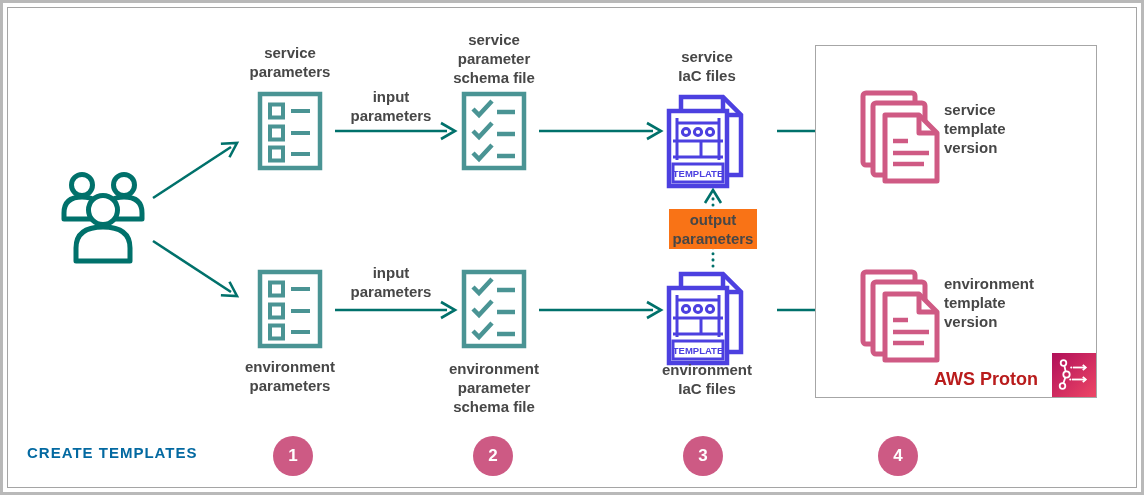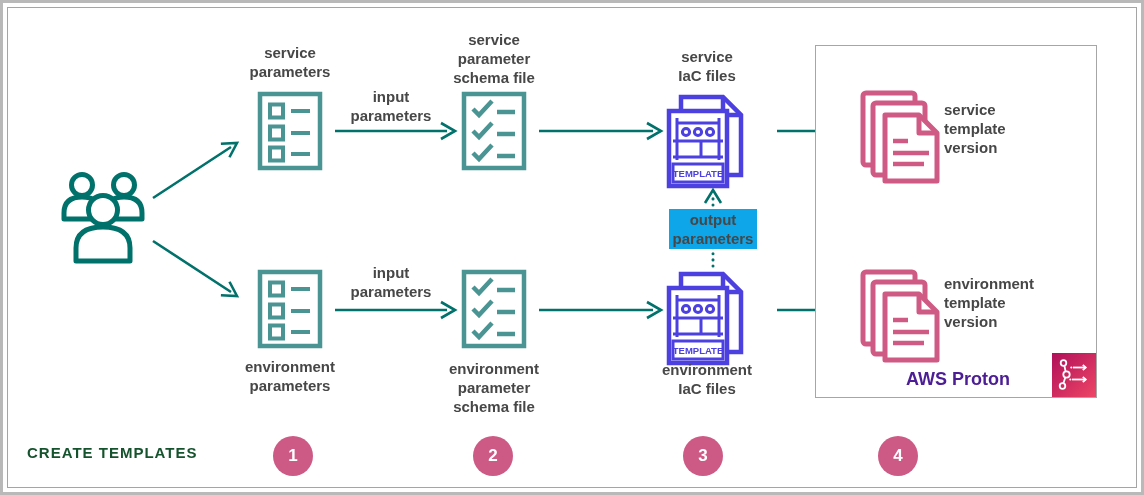--- a/index.html
+++ b/index.html
@@ -7,27 +7,27 @@
          border:3px solid #b9b9b9;background:#fff;overflow:hidden;}
   .inner-frame{position:absolute;left:4px;top:4px;right:4px;bottom:4px;
          border:1px solid #a5a5a5;pointer-events:none;}
   .abs{position:absolute;}
   .lbl{position:absolute;font-weight:bold;color:#474747;font-size:15px;line-height:19px;
        text-align:center;white-space:nowrap;}
   .lbl.left{text-align:left;}
   .proton-box{position:absolute;left:812px;top:42px;width:280px;height:351px;
        border:1px solid #a6a6a6;background:#fff;}
   .proton-title{position:absolute;left:875px;top:366px;width:160px;font-weight:bold;
-       font-size:18px;color:#4c1d95;text-align:center;}
+       font-size:18px;color:#b91c1c;text-align:right;}
   .step{position:absolute;width:40px;height:40px;border-radius:50%;background:#cd5a84;
        color:#fff;font-weight:bold;font-size:17px;display:flex;align-items:center;
        justify-content:center;}
   .footer-title{position:absolute;left:24px;top:441px;font-weight:bold;font-size:15px;
-       letter-spacing:1px;color:#14532d;}
-  .outlbl{background:#0ea5e9;padding:1px 4px;}
+       letter-spacing:1px;color:#0369a1;}
+  .outlbl{background:#f97316;padding:1px 4px;}
   svg{display:block;}
   .arrows{position:absolute;left:0;top:0;pointer-events:none;}
 </style>
 </head>
 <body>
 
 <div class="outer">
 
   <svg class="arrows" width="1138" height="489">
     <g stroke="#00716b" stroke-width="2.6" fill="none">

